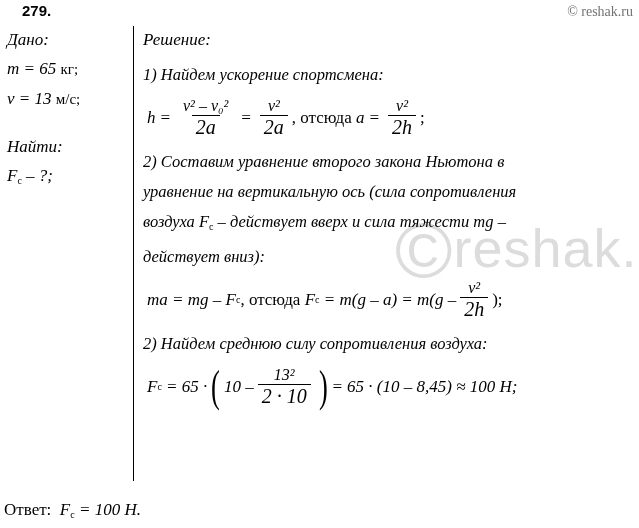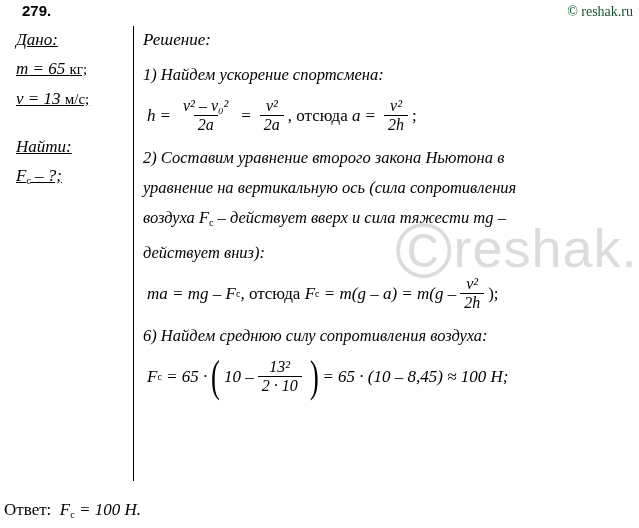--- a/index.html
+++ b/index.html
@@ -28,21 +28,21 @@
     font-weight: bold;
     font-size: 15px;
     letter-spacing: 0px;
   }
   .watermark-top {
     position: absolute;
     right: 6px;
     top: 4px;
     font-family: "Liberation Serif", serif;
     font-size: 14px;
-    color: #14532d;
+    color: #737373;
   }
   .watermark-center {
     position: absolute;
     left: 395px;
     top: 205px;
     font-family: "Liberation Sans", sans-serif;
     font-size: 54px;
     color: rgba(140,140,140,0.30);
     letter-spacing: 1px;
     user-select: none;
@@ -56,24 +56,23 @@
     position: absolute;
     left: 133px;
     top: 26px;
     width: 1px;
     height: 455px;
     background: #000000;
   }
   
   .given-col {
     position: absolute;
-    left: 16px;
+    left: 7px;
     top: 30px;
     width: 126px;
-    text-decoration: underline;
   }
   .given-title, .find-title {
     font-family: "Liberation Serif", serif;
     font-style: italic;
     font-size: 17px;
     margin-bottom: 9px;
   }
   .given-line {
     font-family: "Liberation Serif", serif;
     font-size: 17px;
@@ -136,21 +135,21 @@
     vertical-align: middle;
     margin: 0 4px;
   }
   .frac .num {
     padding: 0 4px 1px 4px;
     font-size: 16px;
   }
   .frac .den {
     padding: 1px 4px 0 4px;
     border-top: 1px solid #000;
-    font-size: 16px;
+    font-size: 20px;
   }
   .op {
     margin: 0 4px;
     font-style: italic;
   }
   .txt {
     font-style: normal;
   }
   .paren-big {
     font-size: 44px;
@@ -254,21 +253,21 @@
       <span class="txt">, отсюда</span>&nbsp;
       <span>F</span><sub>с</sub>&nbsp;
       <span>= m(g – a) = m(g –</span>
       <span class="frac">
         <span class="num">v²</span>
         <span class="den">2h</span>
       </span>
       <span class="txt">);</span>
     </div>
 
-    <div class="step italicized">6) Найдем среднюю силу сопротивления воздуха:</div>
+    <div class="step italicized">2) Найдем среднюю силу сопротивления воздуха:</div>
 
     <div class="formula">
       <span>F</span><sub>с</sub>&nbsp;
       <span>= 65 ·</span>
       <span class="paren-big">(</span>
       <span>10 –</span>
       <span class="frac">
         <span class="num">13²</span>
         <span class="den">2 · 10</span>
       </span>

